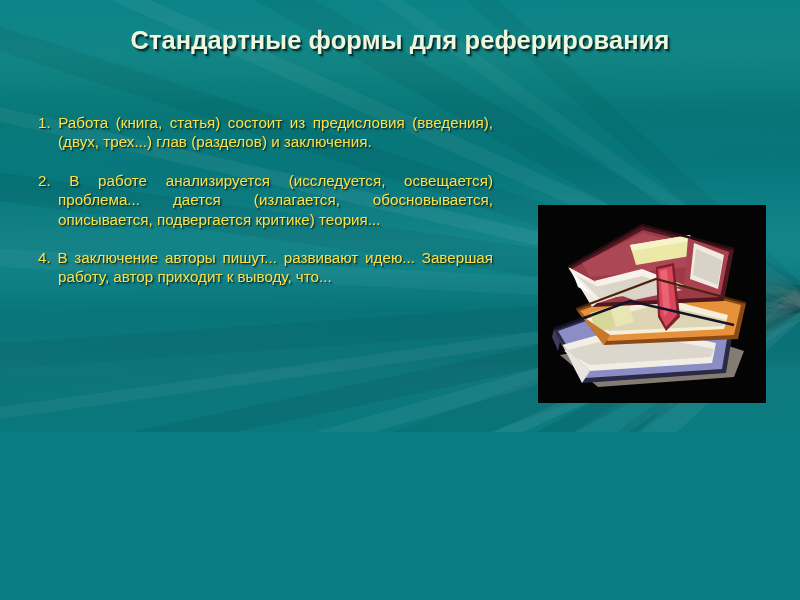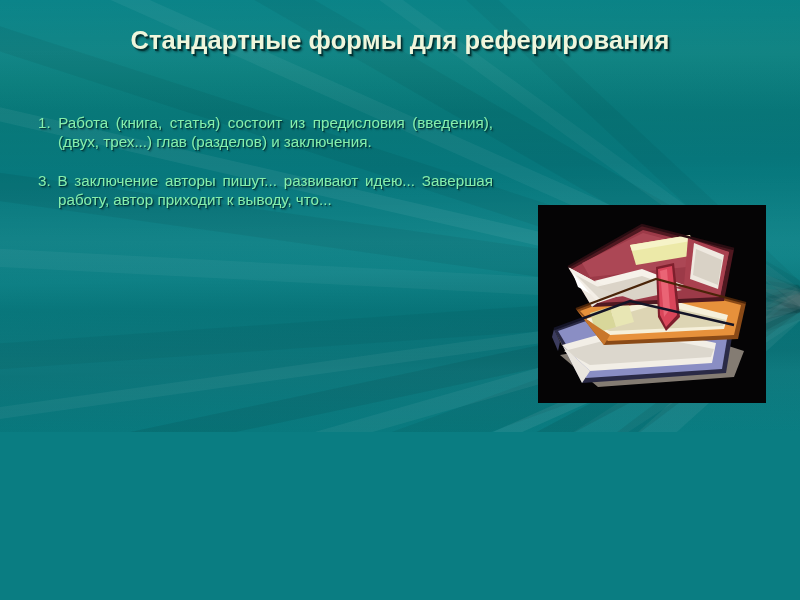--- a/index.html
+++ b/index.html
@@ -82,21 +82,21 @@
 
   
   .body-col {
     position: absolute;
     left: 38px;
     top: 113px;
     width: 455px;
   }
 
   .para {
-    color: #86efac;
+    color: #fde047;
     font-size: 15.2px;
     line-height: 19.4px;
     text-align: justify;
     text-justify: inter-word;
     padding-left: 20px;
     text-indent: -20px;
     text-shadow:
       1px 1px 0 rgba(0, 42, 44, 0.7),
       1.8px 1.8px 1.5px rgba(0, 26, 28, 0.4);
     margin: 0;
@@ -154,21 +154,22 @@
       <div class="ray" style="width: 1100px; height: 22px; top: 289px; background: rgba(0, 0, 0, 0.043); transform: rotate(43deg);"></div>
     </div>
   <div class="bg-horiz"></div>
 
   <div class="title-wrap">
     <span class="title">Стандартные формы для реферирования</span>
   </div>
 
   <div class="body-col">
     <p class="para">1. Работа (книга, статья) состоит из предисловия (введения), (двух, трех...) глав (разделов) и заключения.</p>
-    <p class="para">3. В заключение авторы пишут... развивают идею... Завершая работу, автор приходит к выводу, что...</p>
+    <p class="para">2. В работе анализируется (исследуется, освещается) проблема... дается (излагается, обосновывается, описывается, подвергается критике) теория...</p>
+    <p class="para">4. В заключение авторы пишут... развивают идею... Завершая работу, автор приходит к выводу, что...</p>
   </div>
 
   <div class="books-img">
     <svg class="books-svg" viewBox="0 0 228 198" preserveAspectRatio="none">
       <rect x="0" y="0" width="228" height="198" fill="#050405"></rect>
 
       <path d="M22,150 L150,128 L206,146 L196,172 L60,182 Z" fill="#9b9287" opacity="0.85"></path>
 
       <path d="M16,124 L92,96 L196,120 L188,168 L44,178 Z" fill="#2a2a46"></path>
       <path d="M20,126 L93,100 L191,122 L184,164 L48,173 Z" fill="#8a8ec4"></path>

